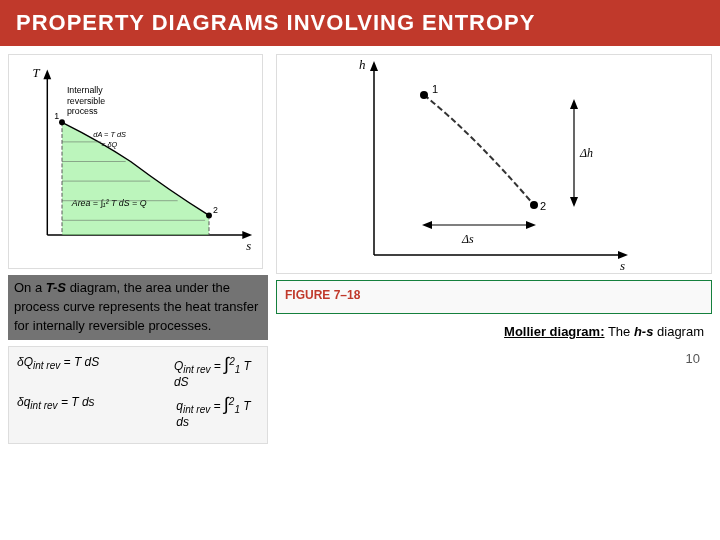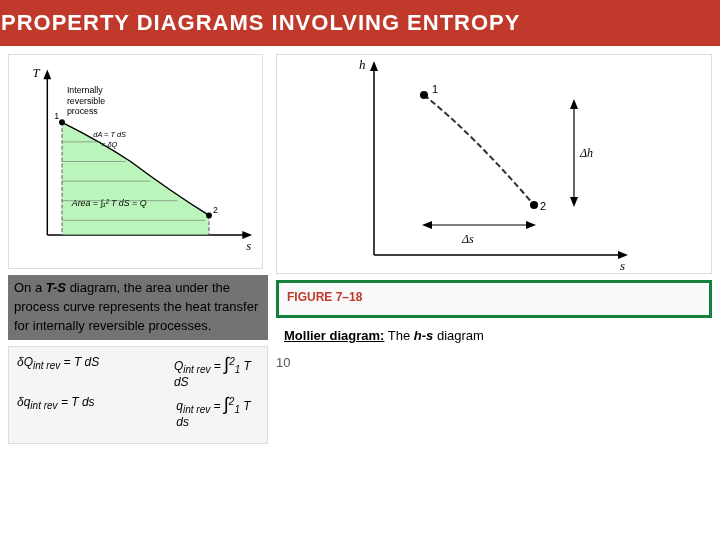--- a/index.html
+++ b/index.html
@@ -16,21 +16,21 @@
       height: 540px;
       display: flex;
       flex-direction: column;
     }
 
     .header {
       background: #c0392b;
       color: #fff;
       font-size: 22px;
       font-weight: bold;
-      padding: 10px 1px;
+      padding: 10px 16px;
       letter-spacing: 1px;
     }
 
     .main-content {
       display: flex;
       flex: 1;
       padding: 8px;
       gap: 8px;
     }
 
@@ -109,57 +109,58 @@
 
     .hs-diagram-container {
       background: #fff;
       border: 1px solid #ddd;
       height: 220px;
       position: relative;
     }
 
     .figure-caption {
       background: #f9f9f9;
-      border: 3px solid #15803d;
+      border: 1px solid #15803d;
       padding: 6px 8px;
       font-size: 11px;
       color: #000;
       line-height: 1.45;
     }
 
     .figure-label {
       color: #c0392b;
       font-weight: bold;
       font-size: 12px;
       margin-bottom: 3px;
     }
 
     .mollier-row {
       display: flex;
       align-items: center;
-      justify-content: flex-start;
+      justify-content: flex-end;
       padding: 4px 8px;
     }
 
     .mollier-text {
       font-size: 13px;
       color: #000;
     }
 
     .mollier-text .mollier-bold {
       font-weight: bold;
       text-decoration: underline;
     }
 
     .mollier-text .hs-italic {
       font-style: italic;
       font-weight: bold;
     }
 
     .page-number {
+      text-align: right;
       font-size: 13px;
       color: #555;
       padding: 2px 12px 4px 0;
     }
   </style>
 </head>
 <body>
 
 <div class="page-container">
 

